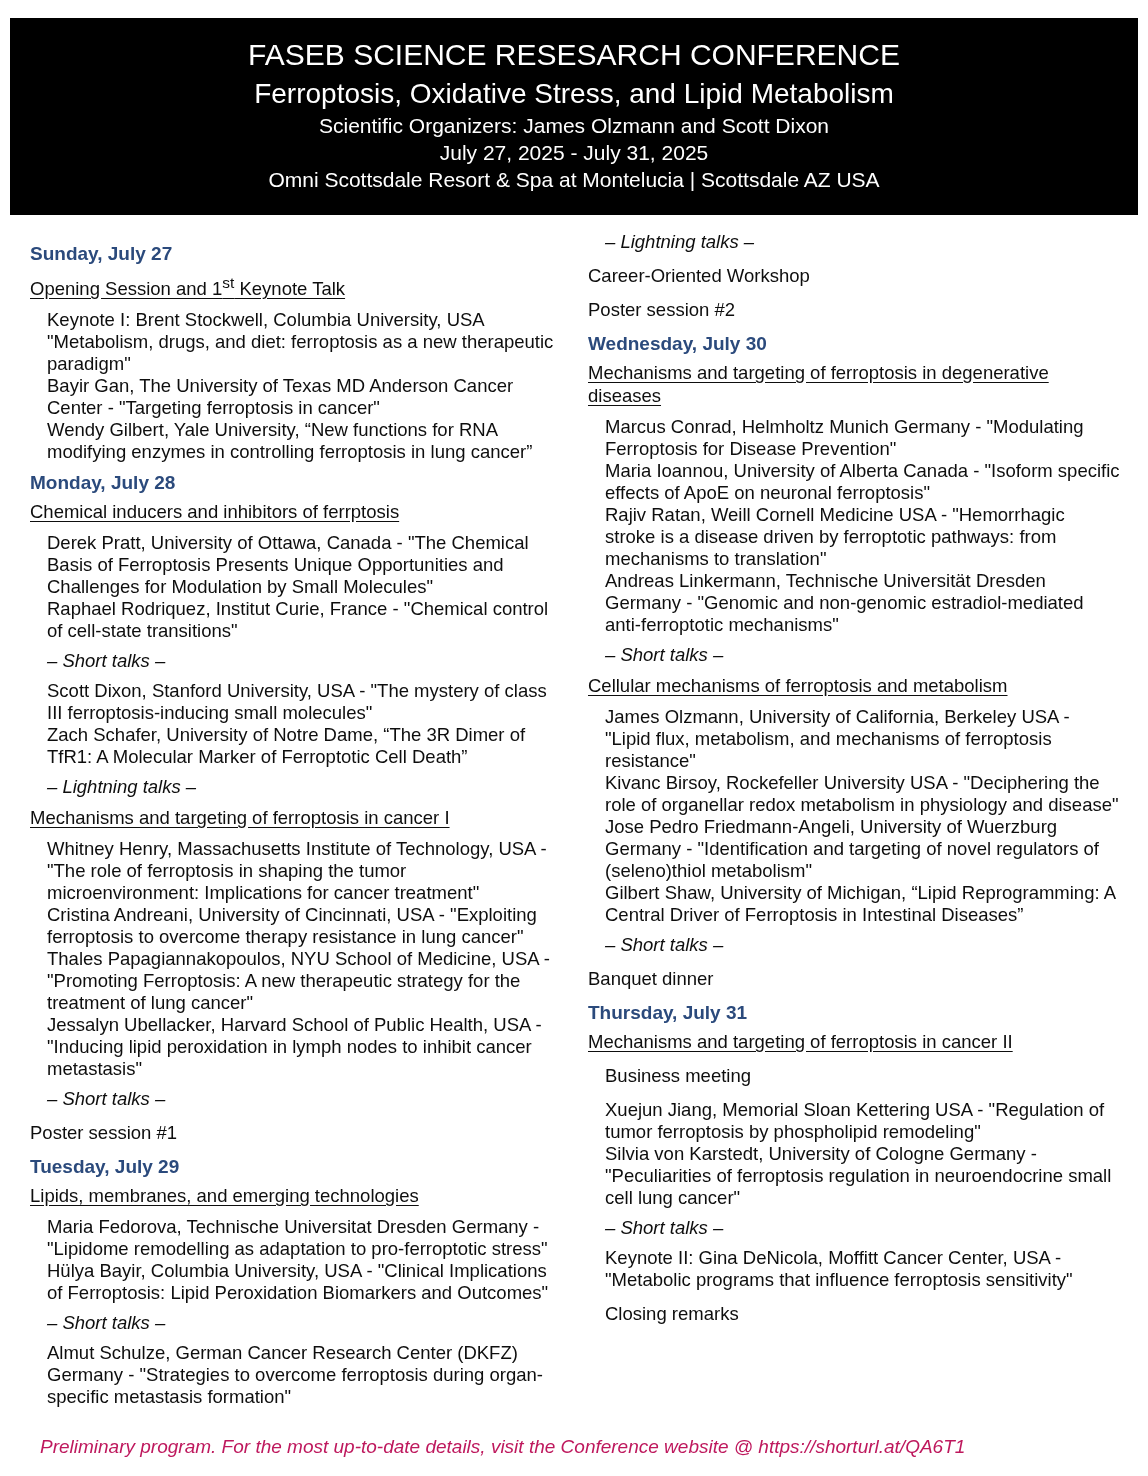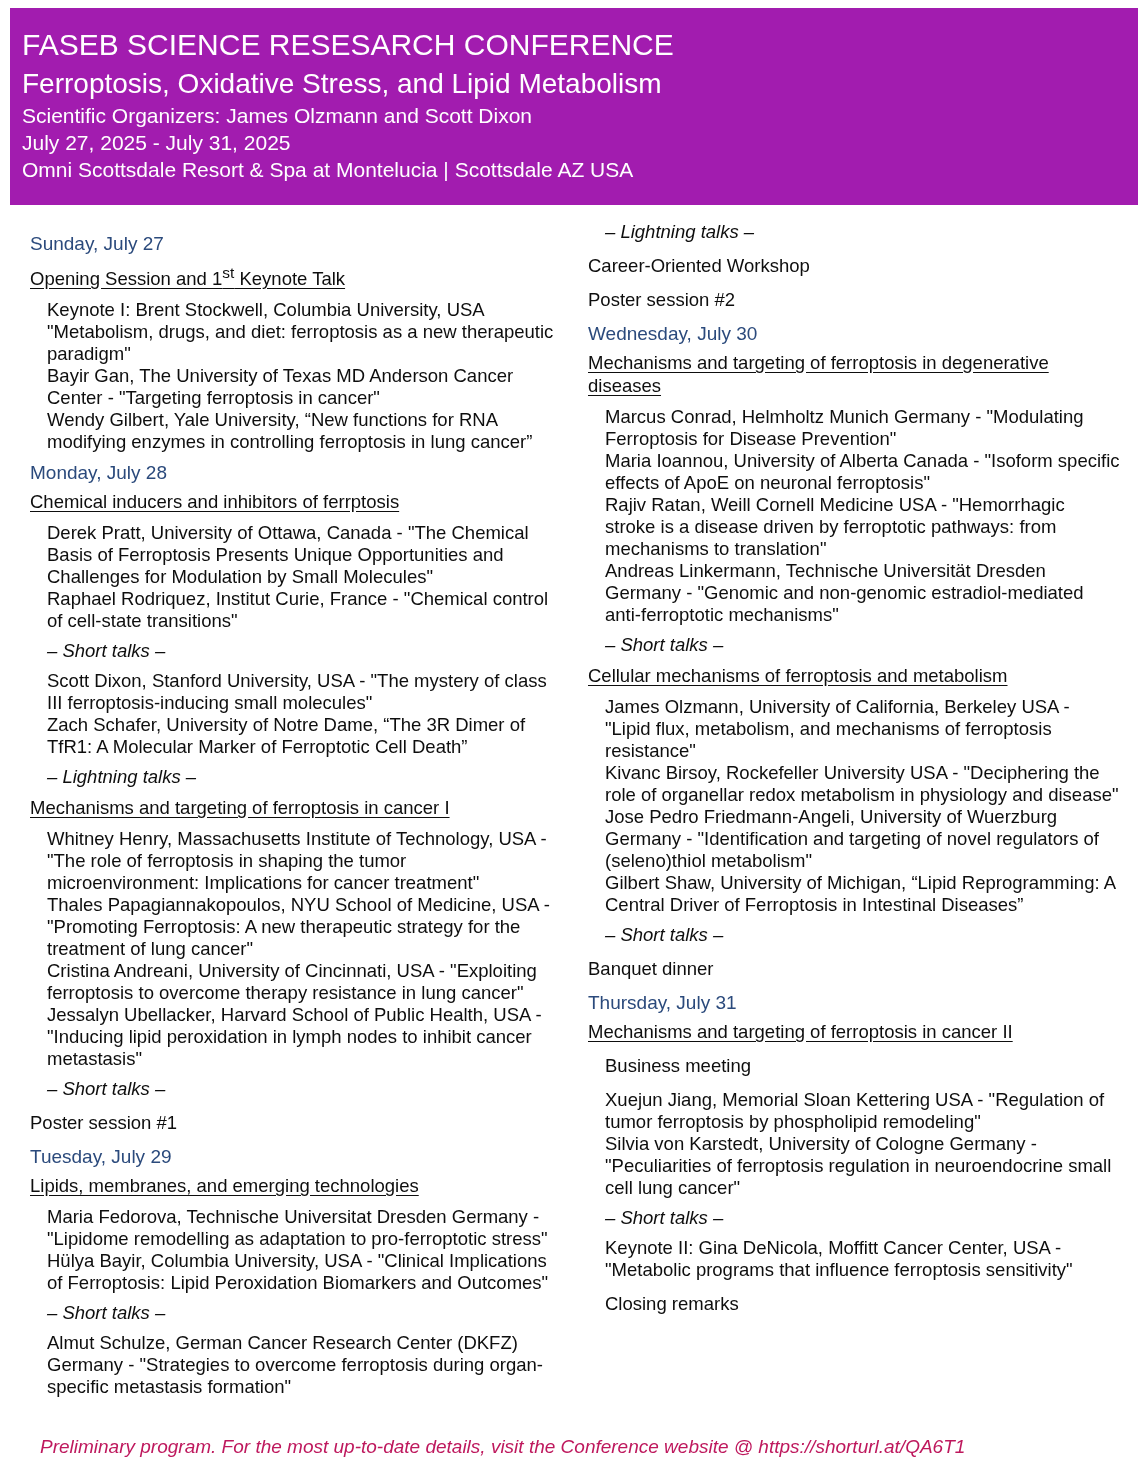--- a/index.html
+++ b/index.html
@@ -5,38 +5,38 @@
   html, body { margin:0; padding:0; }
   body {
     width:1148px; height:1476px;
     background:#ffffff;
     font-family:"Liberation Sans","DejaVu Sans",sans-serif;
     color:#0e0e0e;
     position:relative;
     overflow:hidden;
   }
   .banner {
-    margin:8px 10px 0 10px;
-    background:#a21caf;
+    margin:18px 10px 0 10px;
+    background:#000000;
     color:#ffffff;
-    text-align:left;
+    text-align:center;
     padding:18px 12px 22px 12px;
   }
   .banner-title    { font-size:30px; line-height:38px; }
   .banner-subtitle { font-size:28px; line-height:36px; margin-top:2px; }
   .banner-line     { font-size:21px; line-height:27px; }
   .columns {
     display:flex;
     gap:26px;
     padding:10px 28px 0 30px;
     align-items:flex-start;
   }
   .col { width:532px; flex:0 0 532px; }
   .day {
-    font-size:19px; font-weight:normal; color:#2B4A7C;
+    font-size:19px; font-weight:bold; color:#2B4A7C;
     line-height:22px; margin:9px 0 6px 0;
   }
   .col-left > .day:first-child { margin-top:18px; }
   .session { font-size:18.5px; line-height:23px; margin:2px 0 9px 0; }
   .u { text-decoration:underline; text-underline-offset:3px; }
   .entry { font-size:18.5px; line-height:22px; padding-left:17px; }
   .entry b { font-weight:normal; }
   .divider {
     font-size:18.5px; line-height:22px; font-style:italic;
     padding-left:17px; margin:8px 0 8px 0;
@@ -73,22 +73,22 @@
     <div class="session"><span class="u">Chemical inducers and inhibitors of ferrptosis</span></div>
     <div class="entry"><b>Derek Pratt</b><span>, University of Ottawa, Canada - "The Chemical Basis of Ferroptosis Presents Unique Opportunities and Challenges for Modulation by Small Molecules"</span></div>
     <div class="entry"><b>Raphael Rodriquez</b><span>, Institut Curie, France - "Chemical control of cell-state transitions"</span></div>
     <div class="divider">– Short talks –</div>
     <div class="entry"><b>Scott Dixon</b><span>, Stanford University, USA - "The mystery of class III ferroptosis-inducing small molecules"</span></div>
     <div class="entry"><b>Zach Schafer</b><span>, University of Notre Dame, “The 3R Dimer of TfR1: A Molecular Marker of Ferroptotic Cell Death”</span></div>
     <div class="divider">– Lightning talks –</div>
 
     <div class="session"><span class="u">Mechanisms and targeting of ferroptosis in cancer I</span></div>
     <div class="entry"><b>Whitney Henry</b><span>, Massachusetts Institute of Technology, USA - "The role of ferroptosis in shaping the tumor microenvironment: Implications for cancer treatment"</span></div>
+    <div class="entry"><b>Cristina Andreani</b><span>, University of Cincinnati, USA - "Exploiting ferroptosis to overcome therapy resistance in lung cancer"</span></div>
     <div class="entry"><b>Thales Papagiannakopoulos</b><span>, NYU School of Medicine, USA - "Promoting Ferroptosis: A new therapeutic strategy for the treatment of lung cancer"</span></div>
-    <div class="entry"><b>Cristina Andreani</b><span>, University of Cincinnati, USA - "Exploiting ferroptosis to overcome therapy resistance in lung cancer"</span></div>
     <div class="entry"><b>Jessalyn Ubellacker</b><span>, Harvard School of Public Health, USA - "Inducing lipid peroxidation in lymph nodes to inhibit cancer metastasis"</span></div>
     <div class="divider">– Short talks –</div>
     <div class="plain">Poster session #1</div>
 
     <div class="day">Tuesday, July 29</div>
     <div class="session"><span class="u">Lipids, membranes, and emerging technologies</span></div>
     <div class="entry"><b>Maria Fedorova</b><span>, Technische Universitat Dresden Germany - "Lipidome remodelling as adaptation to pro-ferroptotic stress"</span></div>
     <div class="entry"><b>Hülya Bayir</b><span>, Columbia University, USA - "Clinical Implications of Ferroptosis: Lipid Peroxidation Biomarkers and Outcomes"</span></div>
     <div class="divider">– Short talks –</div>
     <div class="entry"><b>Almut Schulze</b><span>, German Cancer Research Center (DKFZ) Germany - "Strategies to overcome ferroptosis during organ-specific metastasis formation"</span></div>

